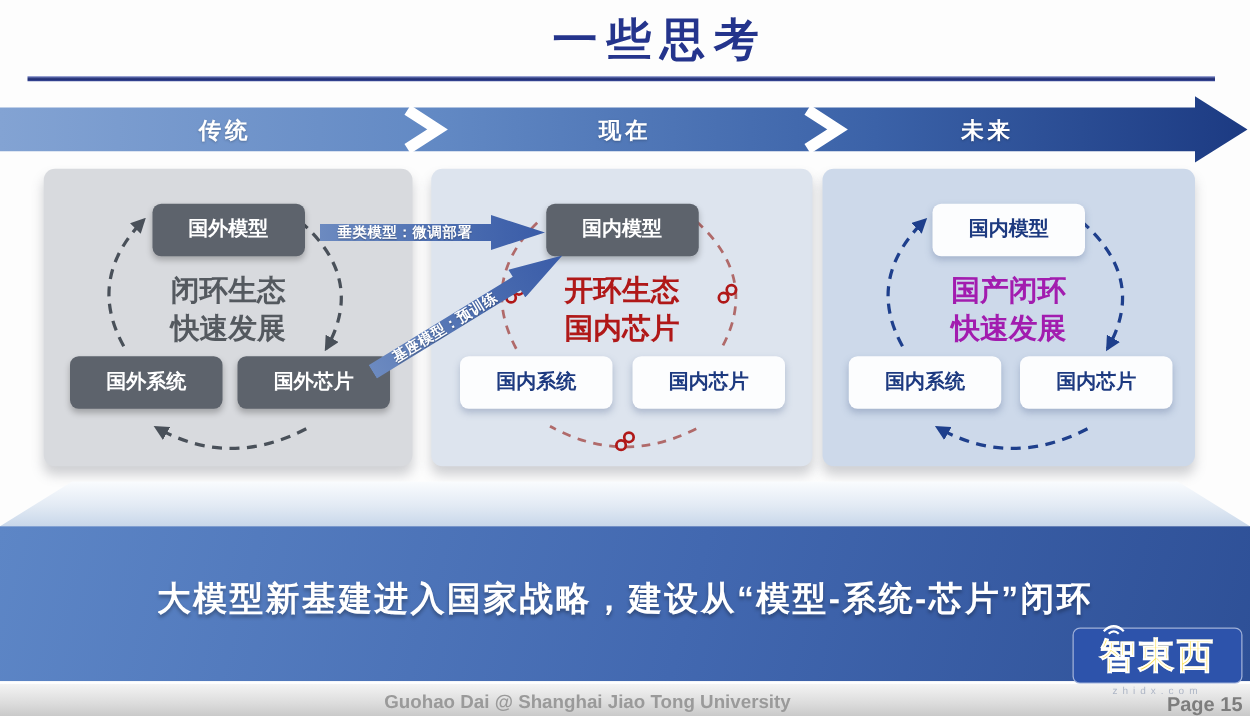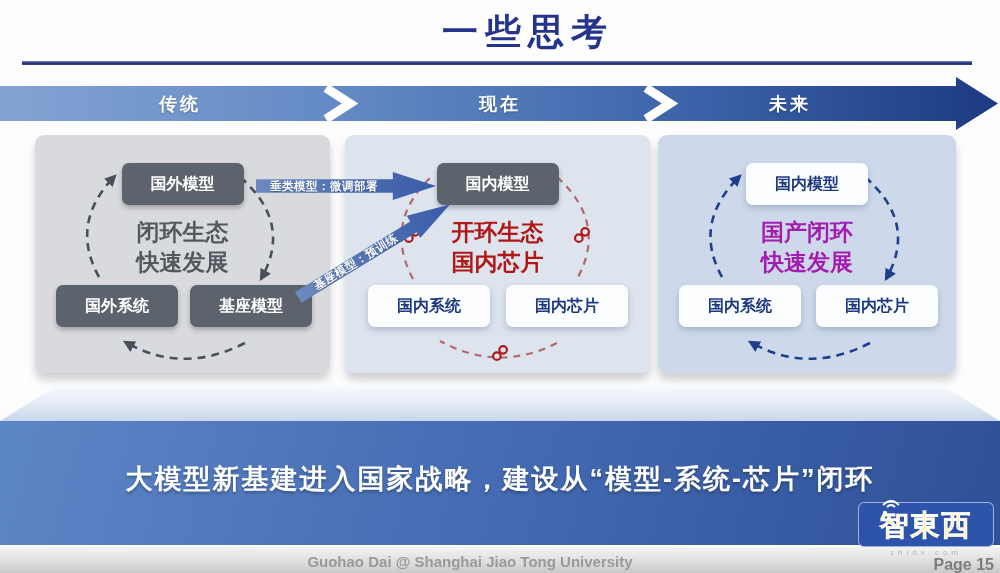--- a/index.html
+++ b/index.html
@@ -144,21 +144,21 @@
         <path d="M210,208 Q148,240 90,207" marker-end="url(#arrGray)"></path>
         <path d="M64,142 Q34,88 80,41" marker-end="url(#arrGray)"></path>
       </g>
     </svg>
     <div class="node node-top node-dark">国外模型</div>
     <div class="cycle-caption cap-gray">
       <div>闭环生态</div>
       <div>快速发展</div>
     </div>
     <div class="node node-bl node-dark">国外系统</div>
-    <div class="node node-br node-dark">基座模型</div>
+    <div class="node node-br node-dark">国外芯片</div>
   </div>
 
   <div class="panel panel-now">
     <svg class="cycle-svg" width="305" height="238" viewBox="0 0 305 238">
       <g stroke="#b06a6a" stroke-width="2.2" fill="none" stroke-dasharray="7 6">
         <path d="M212,42 Q263,88 232,144"></path>
         <path d="M212,208 Q153,238 95,206"></path>
         <path d="M68,144 Q38,88 86,42"></path>
       </g>
     </svg>

